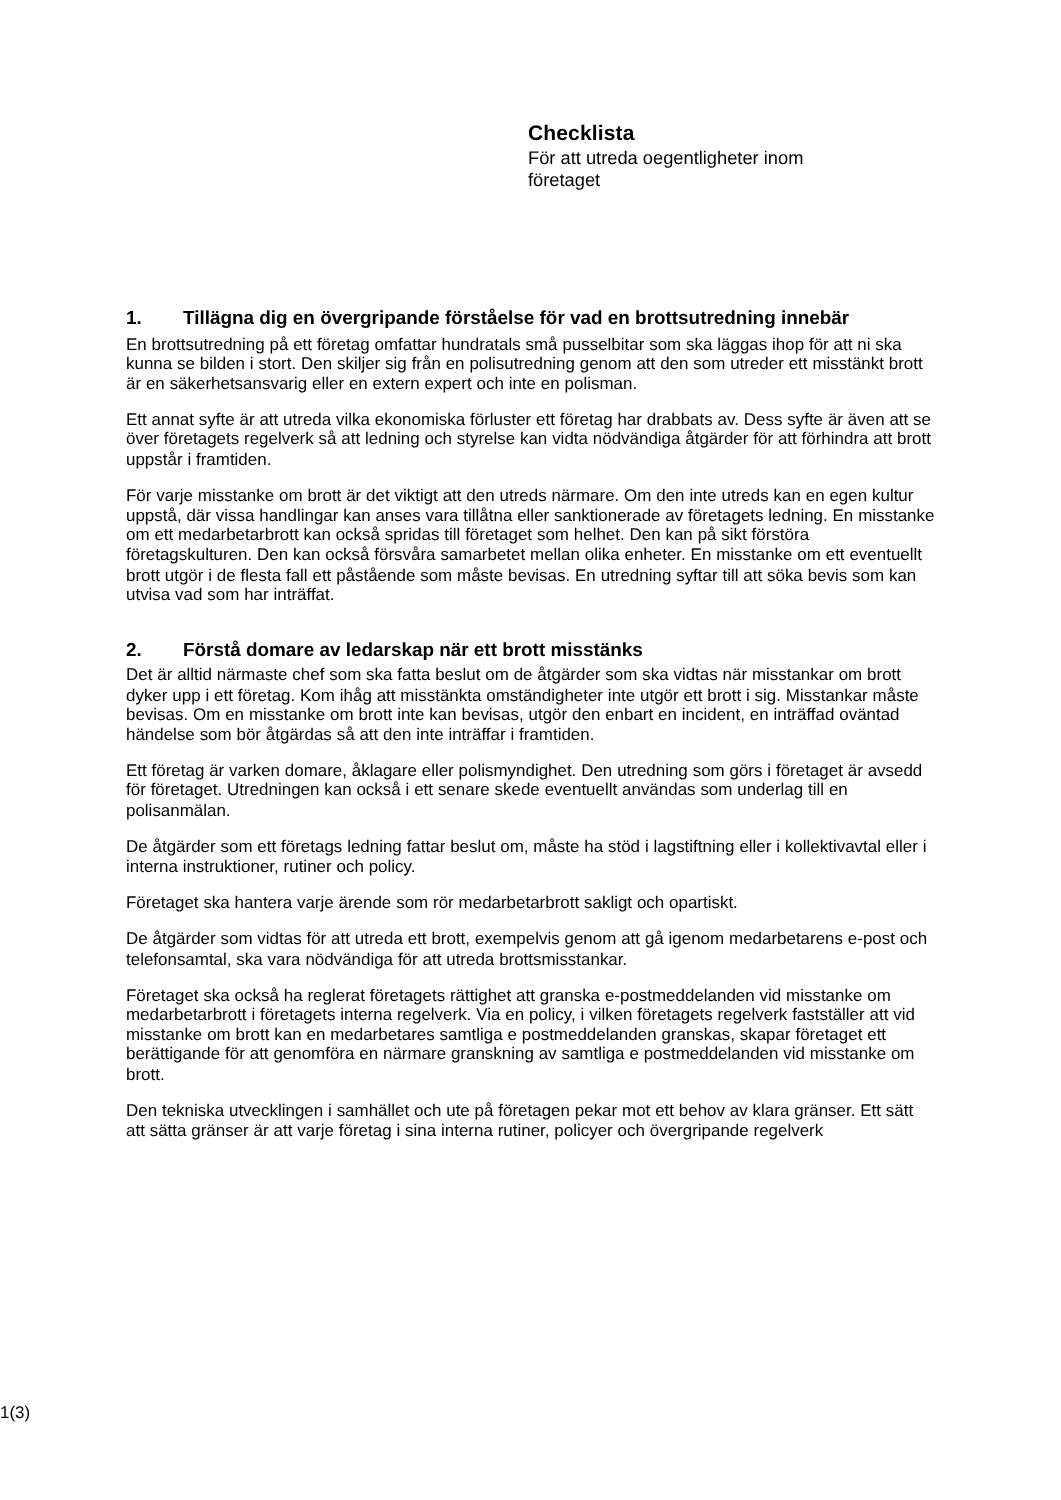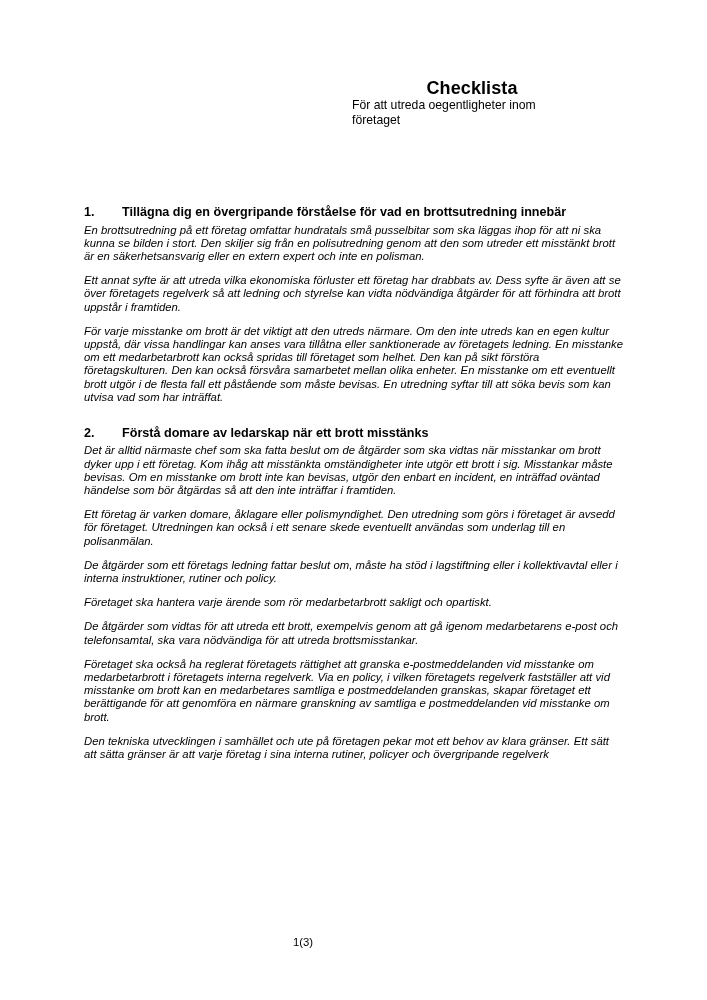--- a/index.html
+++ b/index.html
@@ -25,26 +25,25 @@
   }
 
   
   .doc-header {
     position: absolute;
     left: 352px;
     top: 80px;
     width: 240px;
   }
   .doc-title {
-    font-size: 18px;
+    font-size: 14px;
     font-weight: bold;
     line-height: 17px;
     letter-spacing: 0.1px;
     margin: 0;
-    text-align: center;
   }
   .doc-subtitle {
     font-size: 12.2px;
     font-weight: normal;
     line-height: 15px;
     margin: 1px 16px 0 0;
   }
 
   
   .content {
@@ -77,33 +76,32 @@
     flex: 1 1 auto;
     padding-right: 4px;
   }
 
   .para {
     font-size: 11.3px;
     line-height: 13.2px;
     margin: 0 0 11px 0;
     text-align: left;
     word-spacing: 0.1px;
-    font-style: italic;
   }
   .para:last-child {
     margin-bottom: 0;
   }
 
   
   .page-footer {
     position: absolute;
     left: 0;
     top: 936px;
     width: 606px;
-    text-align: center;
+    text-align: left;
     font-size: 11.3px;
     line-height: 13px;
   }
 </style>
 </head>
 <body>
 
 <div class="page">
 
   <div class="doc-header">

